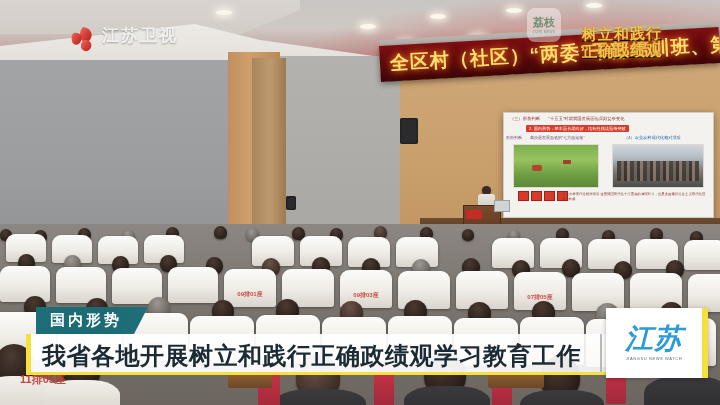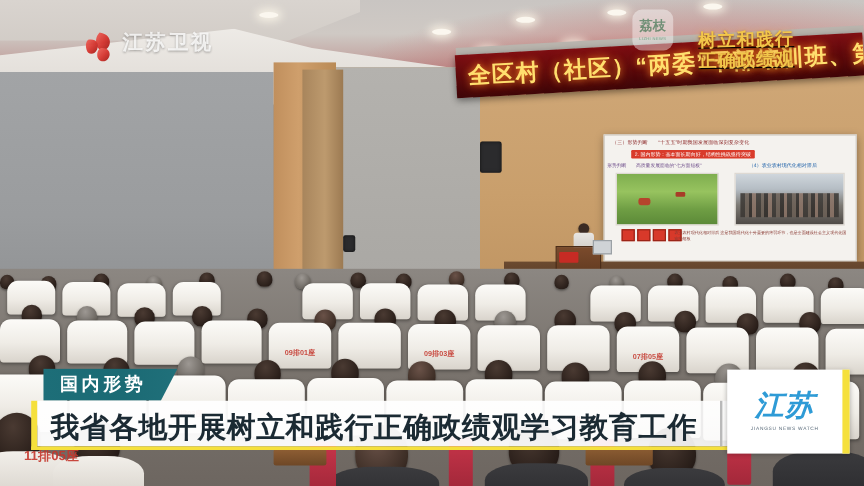--- a/index.html
+++ b/index.html
@@ -383,21 +383,21 @@
     position: absolute;
     left: 606px; top: 308px;
     width: 96px; height: 70px;
     background: #ffffff;
     border-right: 6px solid #f5e03c;
     display: flex; flex-direction: column;
     align-items: center; justify-content: center;
     box-shadow: 0 1px 4px rgba(0,0,0,.3);
   }
   .lt-logo .l1 {
-    font-size: 24px; font-weight: bold; color: #2e9bd6;
+    font-size: 28px; font-weight: bold; color: #2e9bd6;
     letter-spacing: 1px; line-height: 1; font-style: italic;
   }
   .lt-logo .l2 {
     font-size: 24px; font-weight: bold; color: #0f3f78;
     letter-spacing: 1px; line-height: 1.05; margin-top: 1px; font-style: italic;
   }
   .lt-logo .l3 {
     font-size: 4px; color: #5a6b7a; letter-spacing: .6px; margin-top: 3px;
   }
   .lt-divider {

